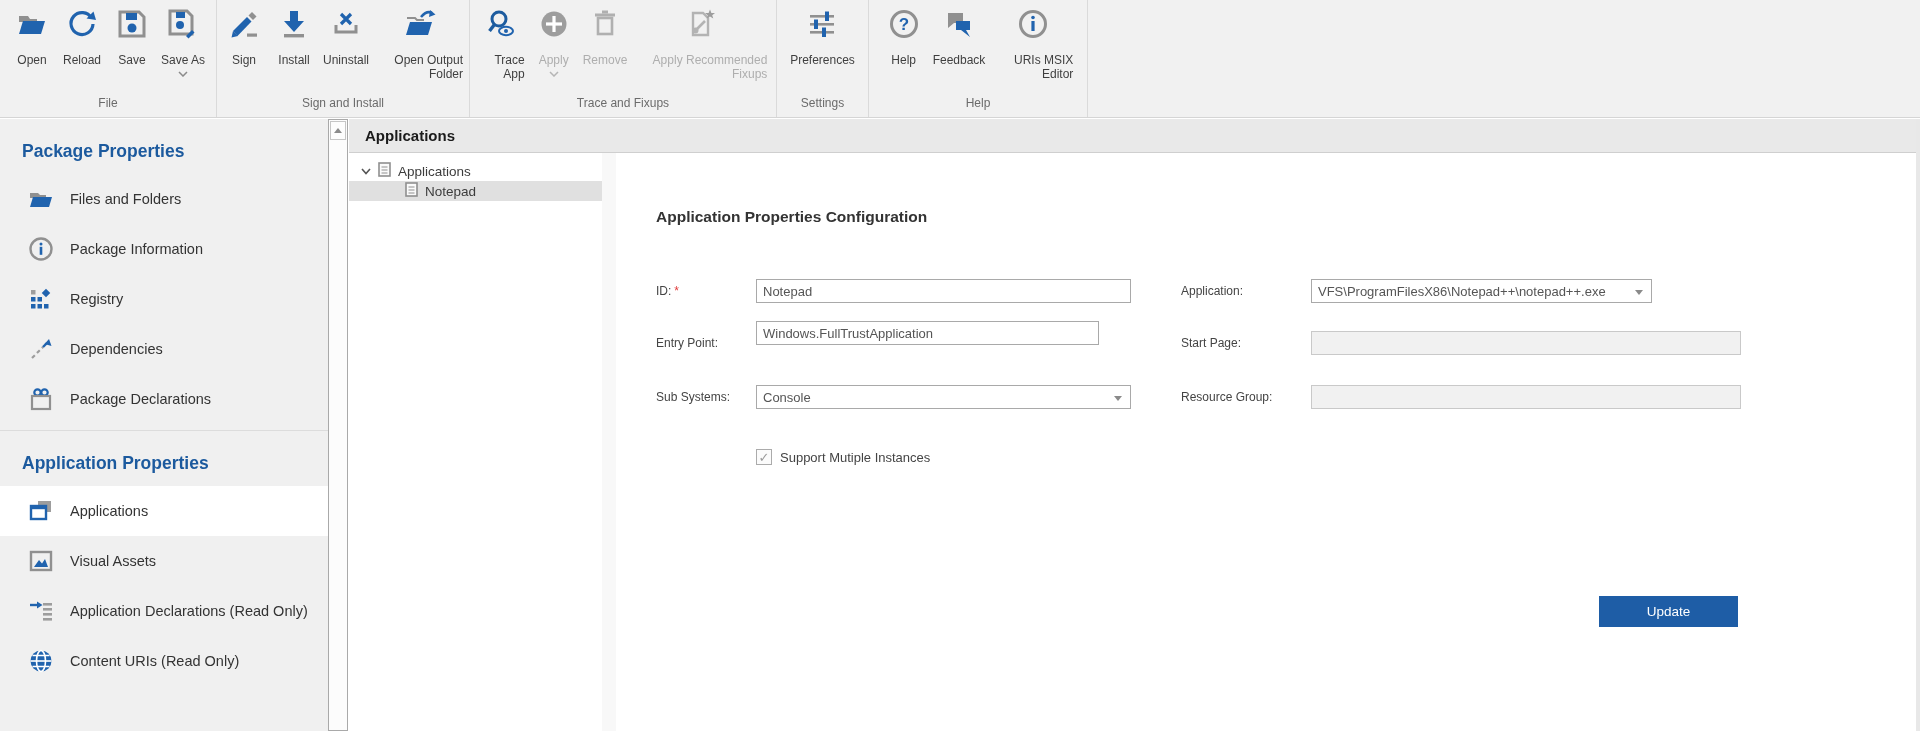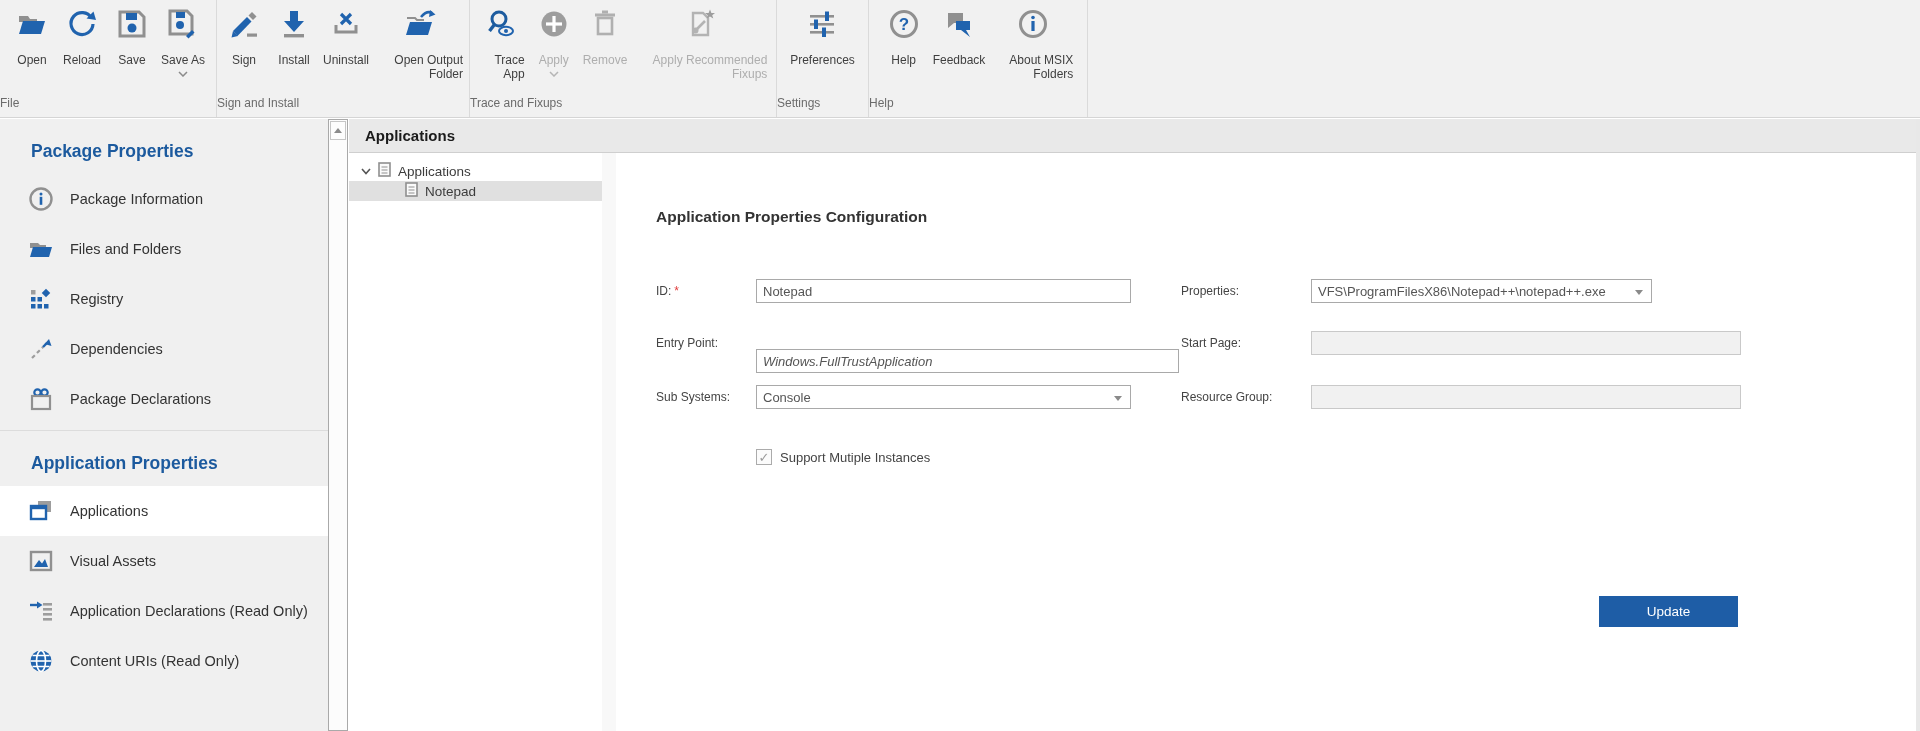--- a/index.html
+++ b/index.html
@@ -10,25 +10,25 @@
   .ribbon{position:absolute;left:0;top:0;width:1920px;height:118px;background:#f1f1f1;
           border-bottom:1px solid #d5d5d5;display:flex;box-sizing:border-box}
   .rgroup{display:flex;flex-direction:column;border-right:1px solid #dadada;box-sizing:border-box;flex:0 0 auto}
   .rbuttons{flex:1;display:flex;justify-content:center;align-items:flex-start;padding-top:7px}
   .rbtn{display:flex;flex-direction:column;align-items:center;padding:0 4px;min-width:42px;cursor:pointer}
   .ric{width:34px;height:34px;display:flex;align-items:center;justify-content:center}
   .rlabel{margin-top:12px;font-size:12px;line-height:14px;color:#3f3f3f;text-align:right}
   .rbtn.disabled{cursor:default}
   .rbtn.disabled .rlabel{color:#aeaeae}
   .rchev{margin-top:2px;line-height:6px}
-  .rgroup-label{height:21px;font-size:12px;color:#6b6b6b}
+  .rgroup-label{height:21px;text-align:center;font-size:12px;color:#6b6b6b}
 
   
   .sidebar{position:absolute;left:0;top:119px;width:328px;height:612px;background:#f0f0f0;overflow:hidden}
-  .side-heading{padding:22px 16px 12px 31px;font-size:17.5px;font-weight:bold;color:#1c5a9e}
+  .side-heading{padding:22px 16px 12px 22px;font-size:17.5px;font-weight:bold;color:#1c5a9e}
   .side-item{height:50px;display:flex;align-items:center;padding-left:28px;font-size:14.5px;color:#333;cursor:pointer}
   .side-item.selected{background:#ffffff}
   .sic{width:26px;height:26px;margin-right:16px;display:flex;align-items:center;justify-content:center;flex:0 0 auto}
   .side-divider{height:1px;background:#dcdcdc;margin-top:6px}
 
   
   .side-scroll{position:absolute;left:328px;top:119px;width:20px;height:612px;background:#fcfcfc;
                border:1px solid #a9a9a9;box-sizing:border-box}
   .scroll-up{margin:1px;height:17px;border:1px solid #c6c6c6;background:#fdfdfd;
              display:flex;align-items:center;justify-content:center;cursor:pointer}
@@ -264,49 +264,49 @@
         <span class="rlabel">Feedback</span>
       </div>
       <div class="rbtn">
         <span class="ric">
           <svg width="32" height="32" viewBox="0 0 32 32">
               <circle cx="16" cy="16" r="12.5" fill="none" stroke="#909090" stroke-width="3"></circle>
               <circle cx="16" cy="9.5" r="1.8" fill="#2063ae"></circle>
               <rect x="14.4" y="13" width="3.2" height="10" fill="#2063ae"></rect>
             </svg>
         </span>
-        <span class="rlabel" style="max-width:80px">About MSIX Folders</span>
+        <span class="rlabel" style="max-width:80px">URIs MSIX Editor</span>
       </div>
     </div>
     <div class="rgroup-label">Help</div>
   </div>
 </div>
 
 <div class="sidebar">
   <div class="side-heading">Package Properties</div>
+
+  <div class="side-item">
+    <span class="sic">
+      <svg width="26" height="26" viewBox="0 0 26 26">
+          <path d="M2 7h8l2 2h6v3H2z" fill="#909090"></path>
+          <path d="M2 21l3-10h19l-3 10z" fill="#2063ae"></path>
+        </svg>
+    </span>
+    <span>Files and Folders</span>
+  </div>
 
   <div class="side-item">
     <span class="sic">
       <svg width="26" height="26" viewBox="0 0 26 26">
           <circle cx="13" cy="13" r="10.5" fill="none" stroke="#909090" stroke-width="2.4"></circle>
           <circle cx="13" cy="8" r="1.5" fill="#2063ae"></circle>
           <rect x="11.7" y="10.8" width="2.6" height="8" fill="#2063ae"></rect>
         </svg>
     </span>
     <span>Package Information</span>
-  </div>
-
-  <div class="side-item">
-    <span class="sic">
-      <svg width="26" height="26" viewBox="0 0 26 26">
-          <path d="M2 7h8l2 2h6v3H2z" fill="#909090"></path>
-          <path d="M2 21l3-10h19l-3 10z" fill="#2063ae"></path>
-        </svg>
-    </span>
-    <span>Files and Folders</span>
   </div>
 
   <div class="side-item">
     <span class="sic">
       <svg width="26" height="26" viewBox="0 0 26 26">
           <rect x="3" y="4" width="4.5" height="4.5" fill="#9d9d9d"></rect>
           <rect x="3" y="11" width="4.5" height="4.5" fill="#2063ae"></rect>
           <rect x="9.5" y="11" width="4.5" height="4.5" fill="#2063ae"></rect>
           <rect x="3" y="18" width="4.5" height="4.5" fill="#2063ae"></rect>
           <rect x="9.5" y="18" width="4.5" height="4.5" fill="#2063ae"></rect>
@@ -433,28 +433,28 @@
 
   <div class="splitter"></div>
 
   <div class="form-panel">
     <div class="form-title">Application Properties Configuration</div>
 
     <div class="flabel" style="left:40px;top:131px">
       <span>ID:</span><span class="req">*</span>
     </div>
     <input class="ftext" style="left: 140px; top: 126px; width: 375px;" value="Notepad">
-    <div class="flabel" style="left:565px;top:131px">Properties:</div>
+    <div class="flabel" style="left:565px;top:131px">Application:</div>
     <div class="fcombo" style="left:695px;top:126px;width:341px">
       <span>VFS\ProgramFilesX86\Notepad++\notepad++.exe</span>
       <span class="combo-arrow"></span>
     </div>
 
     <div class="flabel" style="left:40px;top:183px">Entry Point:</div>
-    <input class="ftext" style="left: 140px; top: 196px; width: 423px; font-style: italic;" value="Windows.FullTrustApplication">
+    <input class="ftext" style="left: 140px; top: 168px; width: 343px;" value="Windows.FullTrustApplication">
     <div class="flabel" style="left:565px;top:183px">Start Page:</div>
     <input class="ftext disabled" style="left: 695px; top: 178px; width: 430px;" disabled="">
 
     <div class="flabel" style="left:40px;top:237px">Sub Systems:</div>
     <div class="fcombo" style="left:140px;top:232px;width:375px">
       <span>Console</span>
       <span class="combo-arrow"></span>
     </div>
     <div class="flabel" style="left:565px;top:237px">Resource Group:</div>
     <input class="ftext disabled" style="left: 695px; top: 232px; width: 430px;" disabled="">

